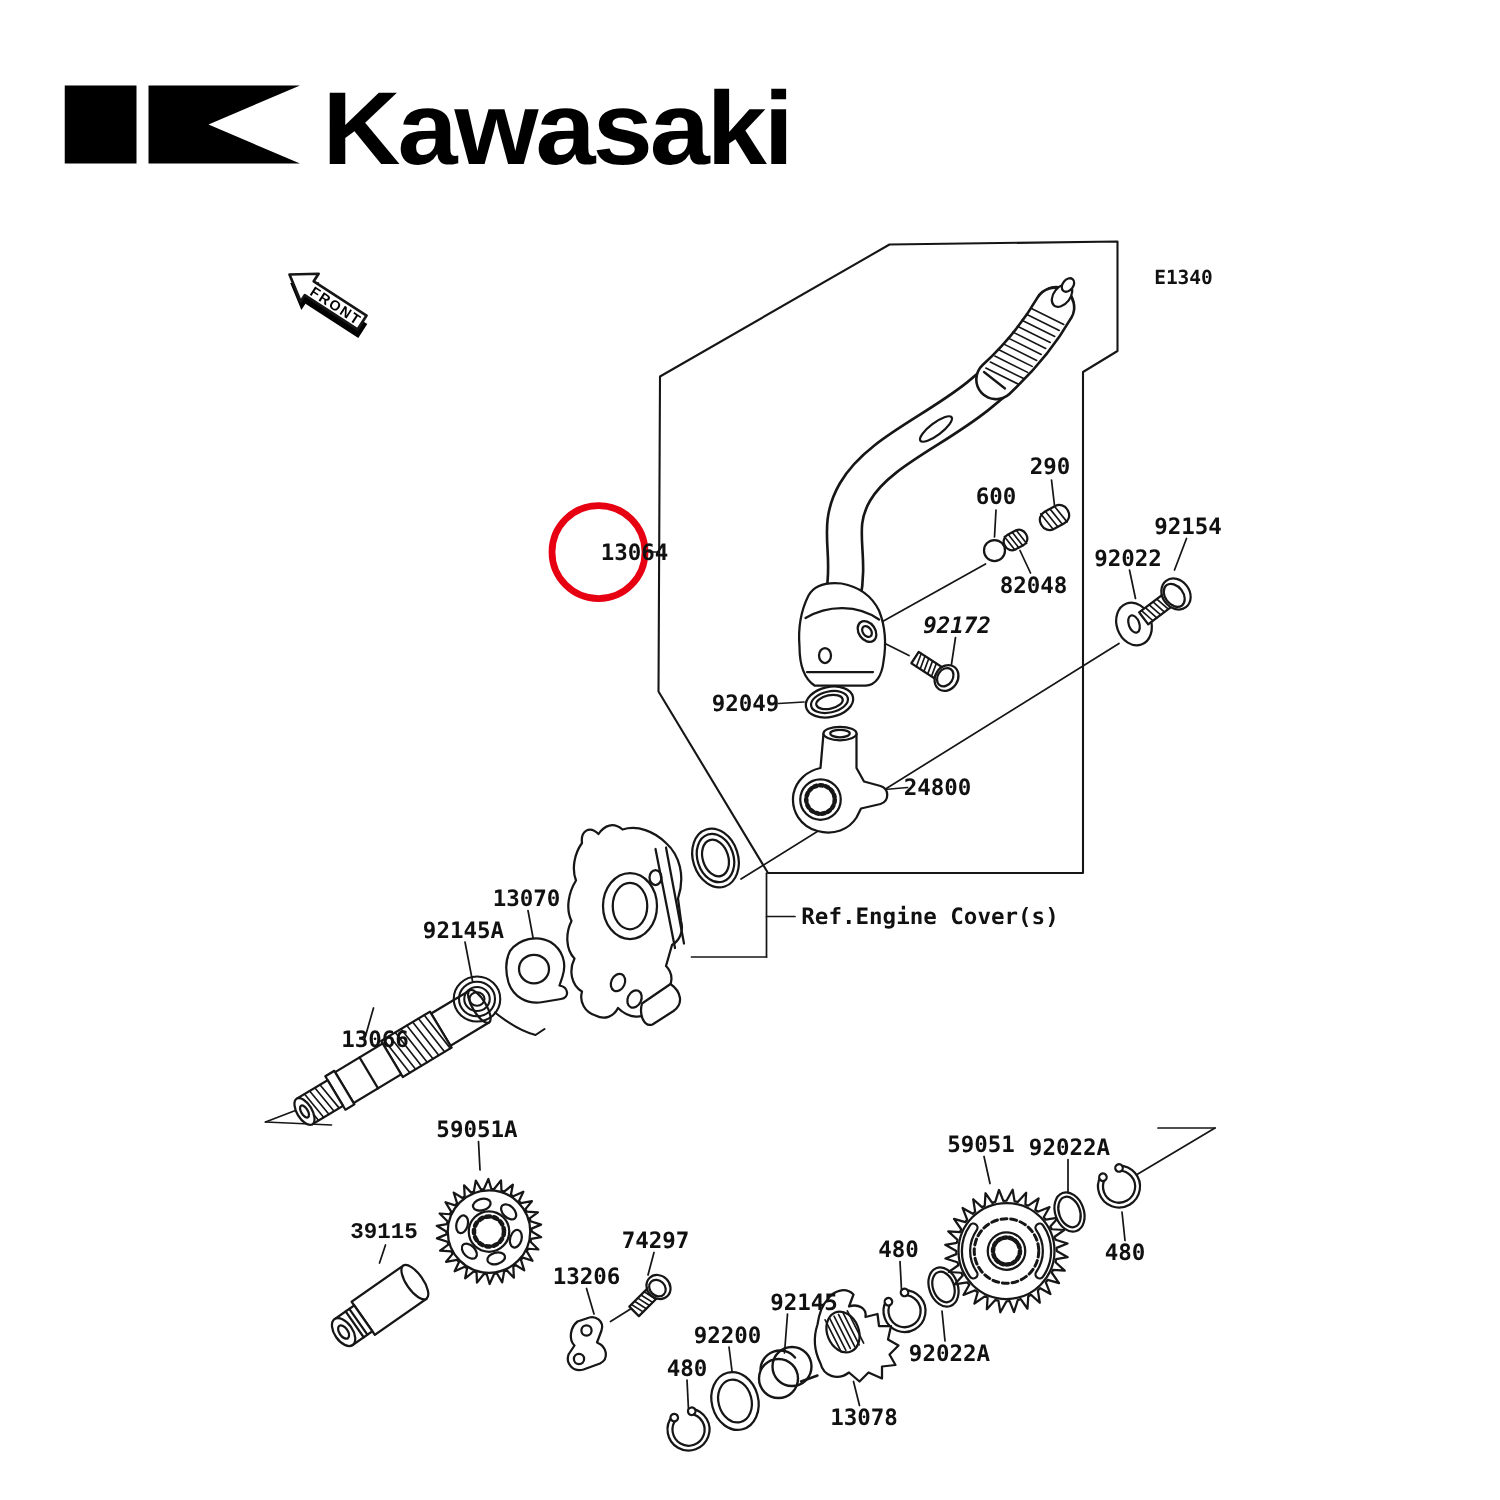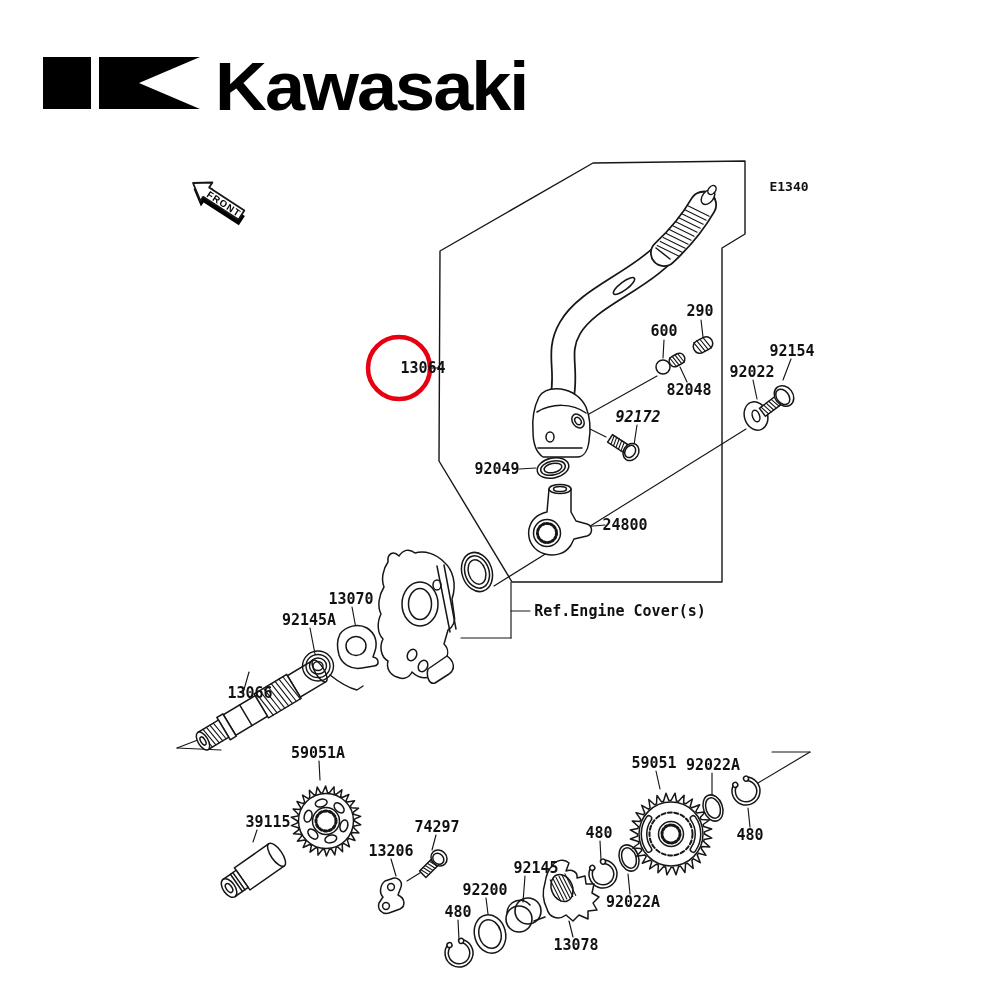--- a/index.html
+++ b/index.html
@@ -369,21 +369,21 @@
   <div class="plabel" style="left:792px;top:351px;">92154</div>
   <div class="plabel" style="left:752px;top:372px;">92022</div>
   <div class="plabel" style="left:638px;top:417px;font-style:italic;">92172</div>
   <div class="plabel" style="left:497px;top:469px;">92049</div>
   <div class="plabel" style="left:625px;top:525px;">24800</div>
   <div class="plabel" style="left:620px;top:611px;">Ref.Engine Cover(s)</div>
   <div class="plabel" style="left:351px;top:599px;">13070</div>
   <div class="plabel" style="left:309px;top:620px;">92145A</div>
   <div class="plabel" style="left:250px;top:693px;">13066</div>
   <div class="plabel" style="left:318px;top:753px;">59051A</div>
-  <div class="plabel" style="left:268px;top:822px;">39115</div>
+  <div class="plabel" style="left:256px;top:822px;font-family:Liberation Mono, monospace;">39115</div>
   <div class="plabel" style="left:391px;top:851px;">13206</div>
   <div class="plabel" style="left:437px;top:827px;">74297</div>
   <div class="plabel" style="left:458px;top:912px;">480</div>
   <div class="plabel" style="left:485px;top:890px;">92200</div>
   <div class="plabel" style="left:526px;top:868px;margin-left:10px;">92145</div>
   <div class="plabel" style="left:576px;top:945px;">13078</div>
   <div class="plabel" style="left:633px;top:902px;">92022A</div>
   <div class="plabel" style="left:654px;top:763px;">59051</div>
   <div class="plabel" style="left:713px;top:765px;">92022A</div>
   <div class="plabel" style="left:599px;top:833px;">480</div>

